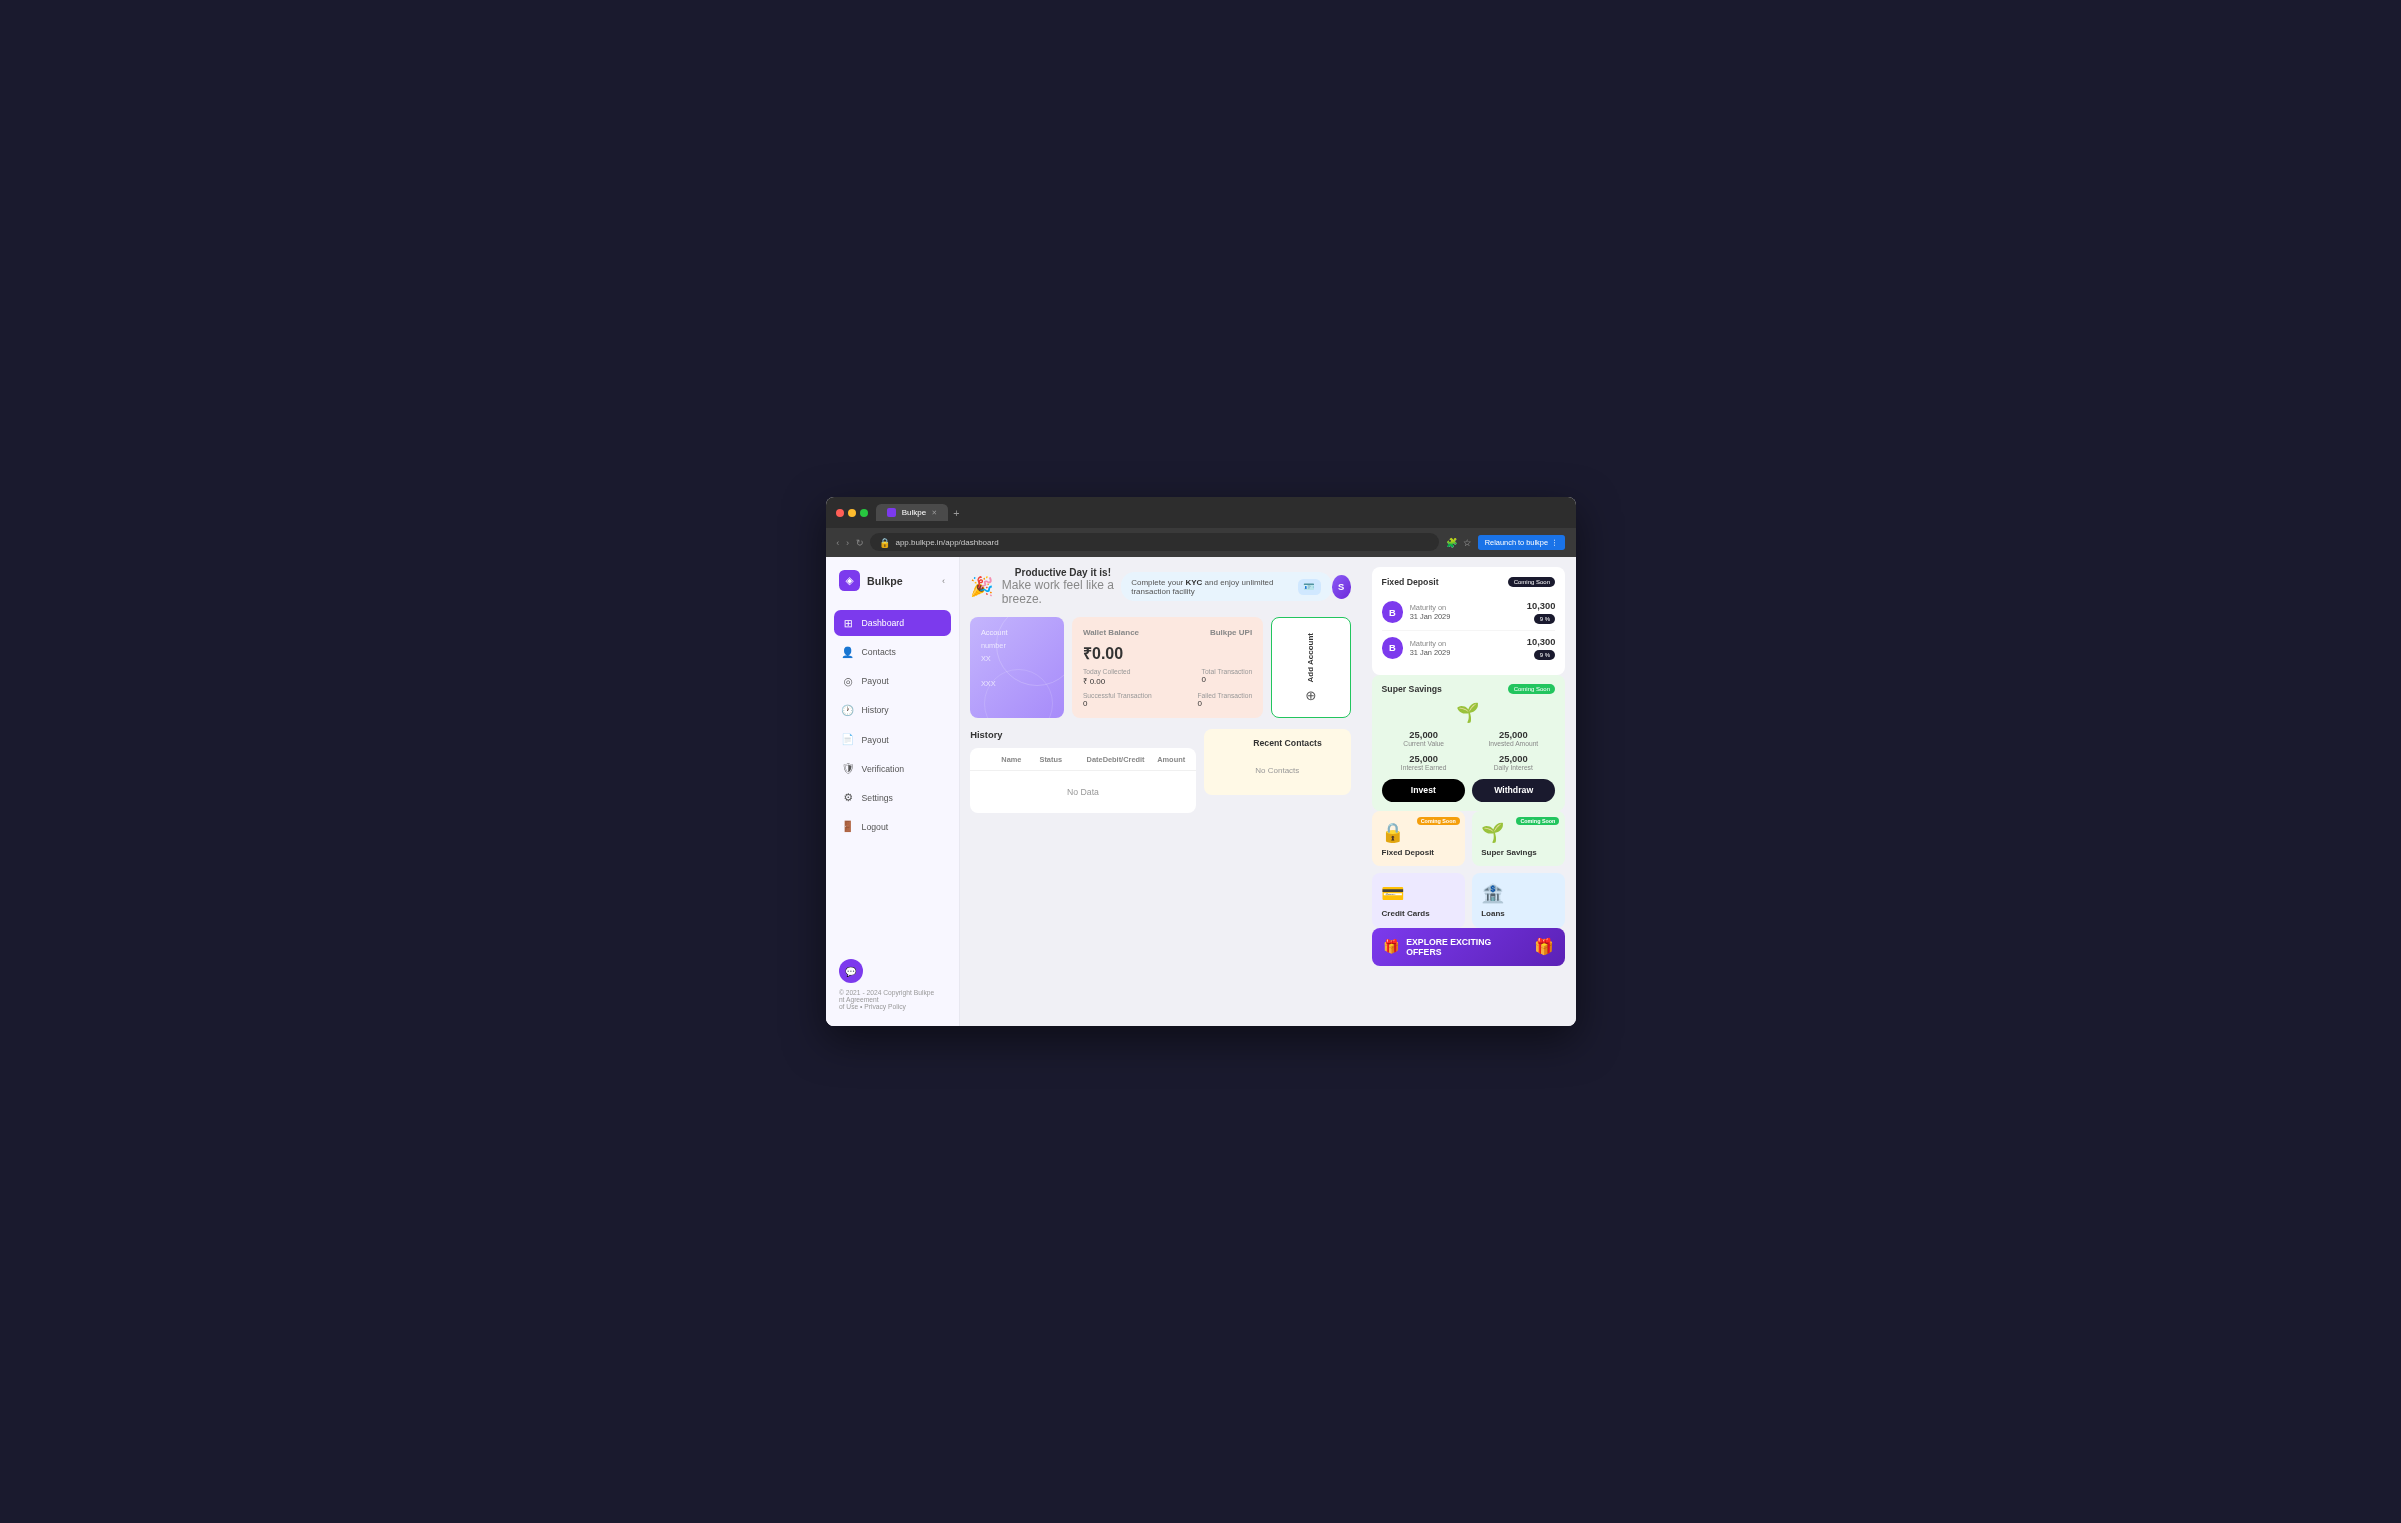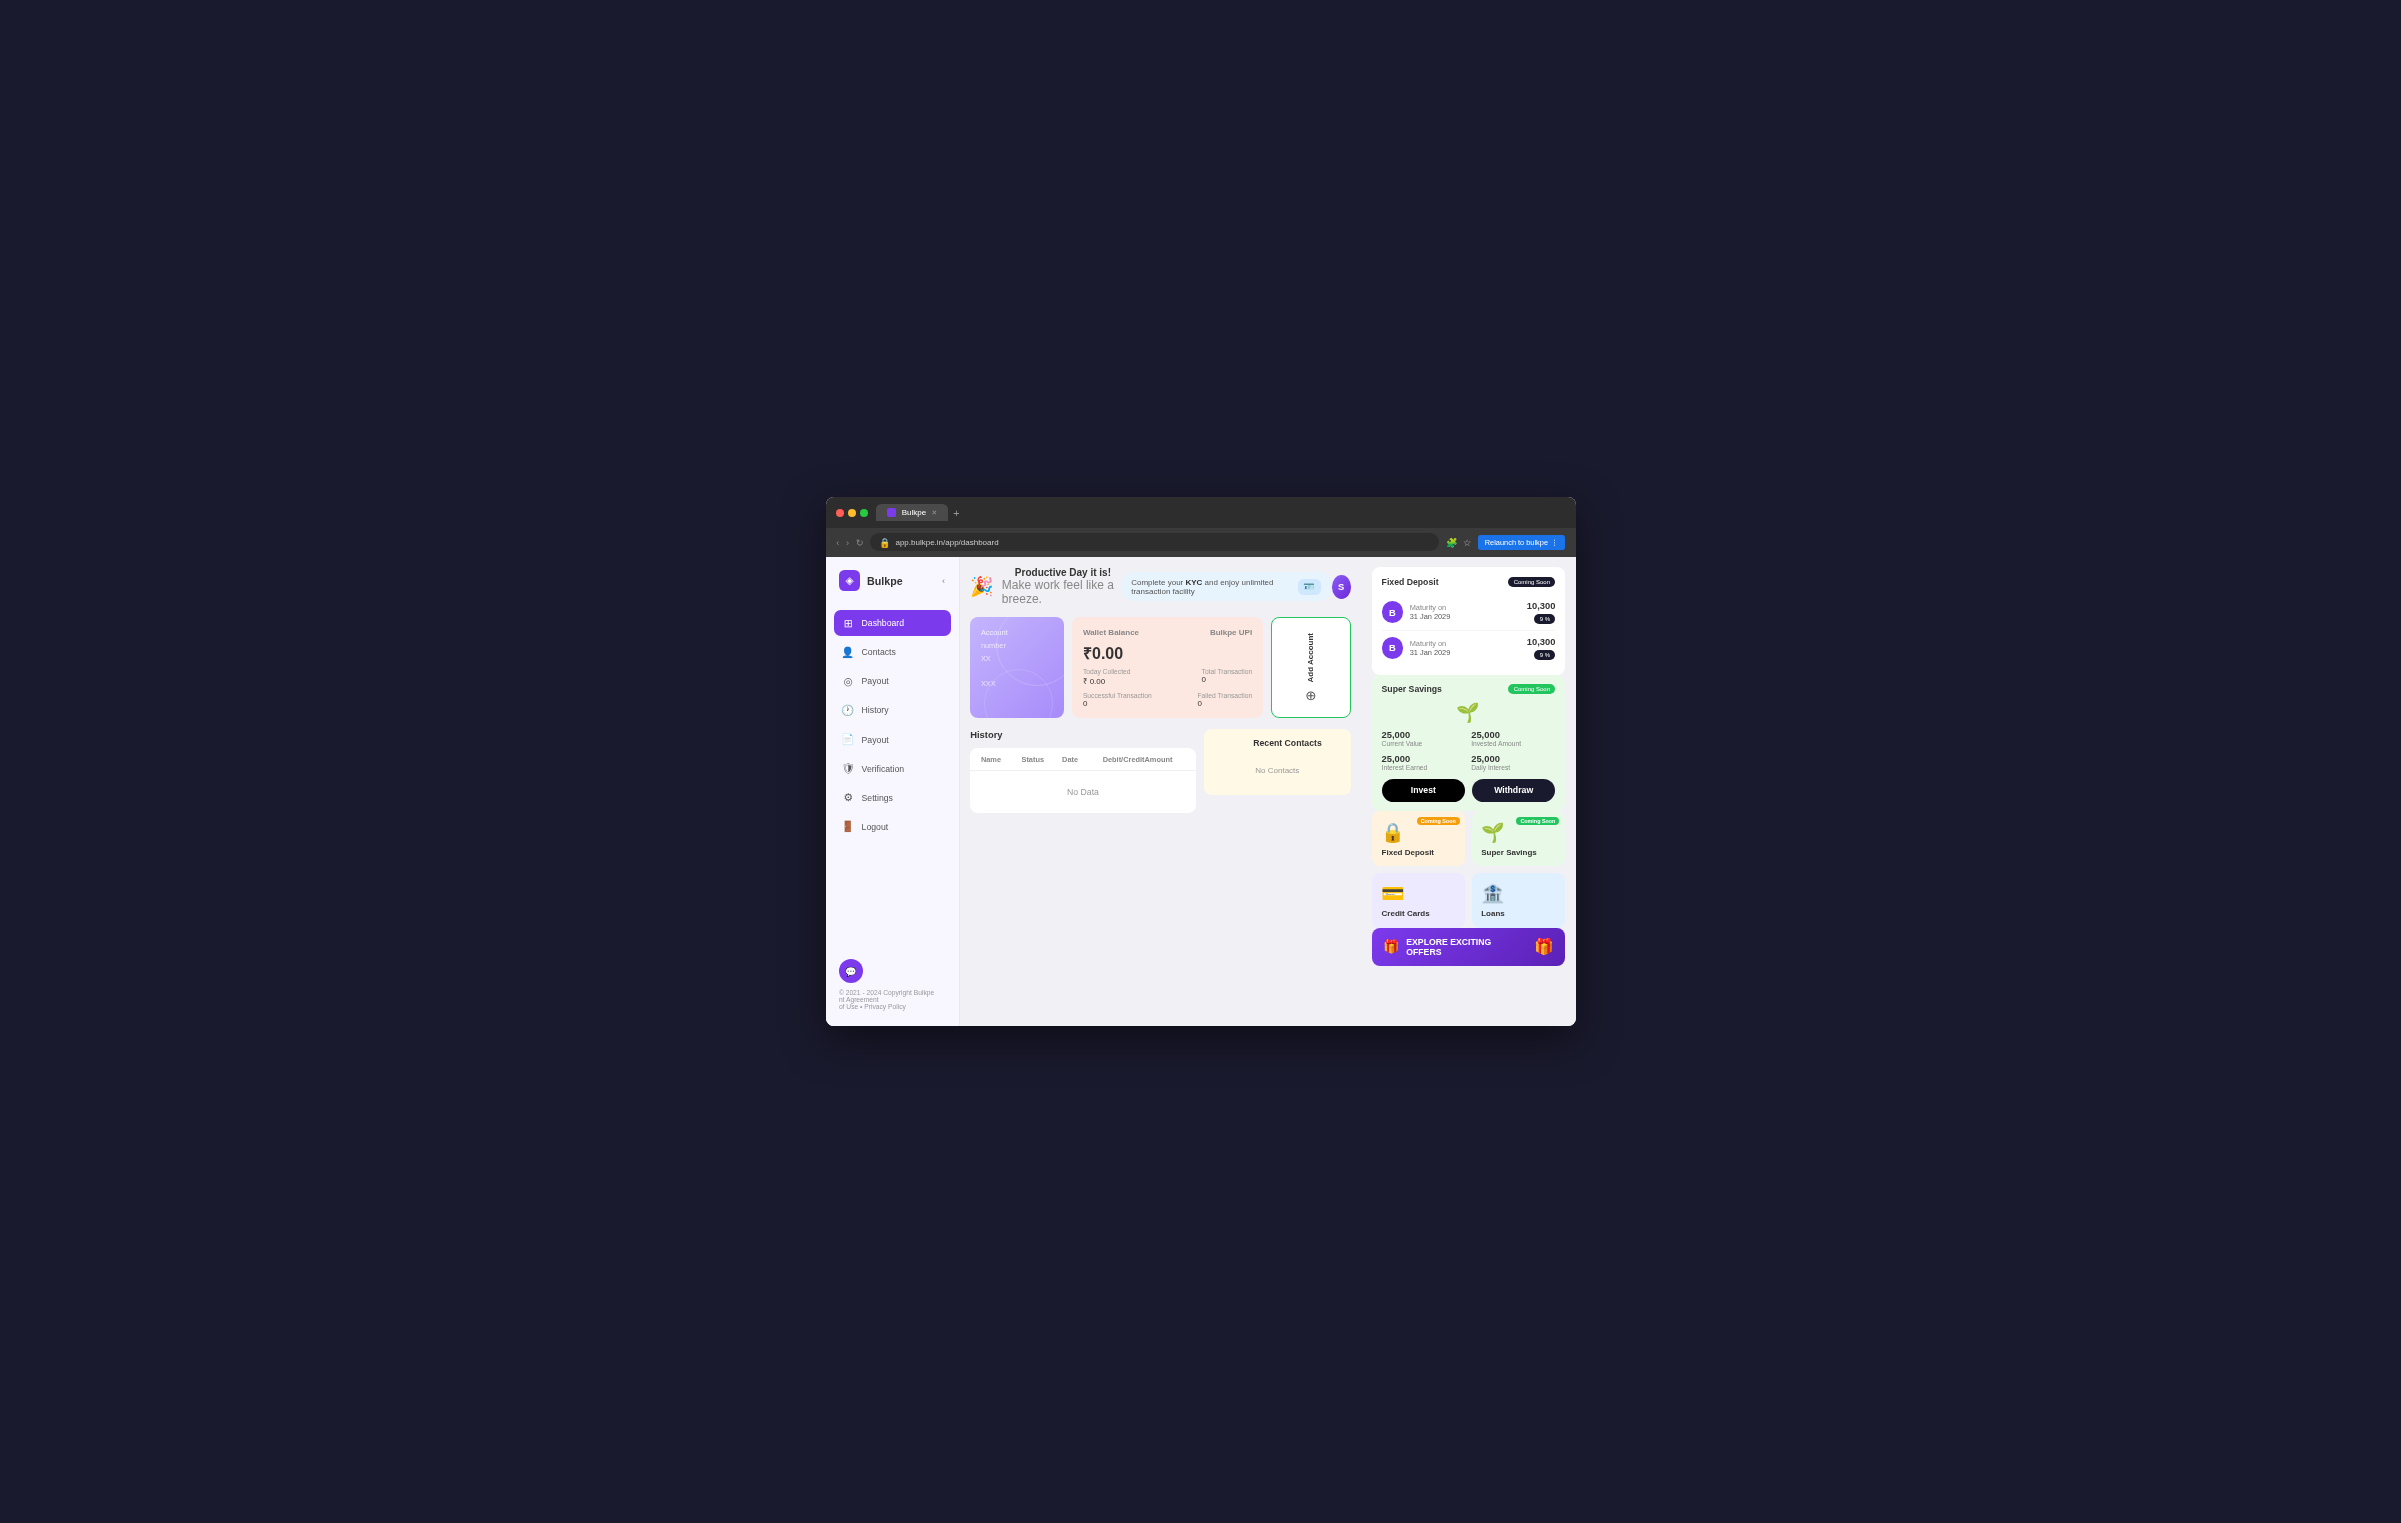--- a/index.html
+++ b/index.html
@@ -275,21 +275,21 @@
       background: white;
       border-radius: 8px;
       overflow: hidden;
     }
     .table-header {
       display: grid;
       grid-template-columns: 1fr 1fr 1fr 1fr 1fr;
       padding: 6.7px 10.7px;
       border-bottom: 0.7px solid #f0f0f0;
     }
-    .th { font-size: 7.4px; color: #888; font-weight: 600; }
+    .th { font-size: 7.4px; color: #888; font-weight: 600; text-align: right; }
     .no-data-row {
       padding: 16px;
       text-align: center;
       color: #999;
       font-size: 8.7px;
     }
     
     .right-panel {
       width: 214px;
       padding: 10.7px;
@@ -374,20 +374,21 @@
       font-size: 6px;
       padding: 2px 5.4px;
       border-radius: 8px;
     }
     .ss-icon { text-align: center; font-size: 19px; margin-bottom: 5.4px; }
     .ss-stats {
       display: grid;
       grid-template-columns: 1fr 1fr;
       gap: 5.4px;
       margin-bottom: 8px;
+      text-align: center;
     }
     .ss-stat-label { font-size: 6.7px; color: #888; }
     .ss-stat-value { font-size: 9.4px; font-weight: 700; color: #333; }
     .ss-actions { display: flex; gap: 6.7px; }
     .btn-invest {
       flex: 1;
       background: #000000;
       color: white;
       border: none;
       border-radius: 13.4px;

